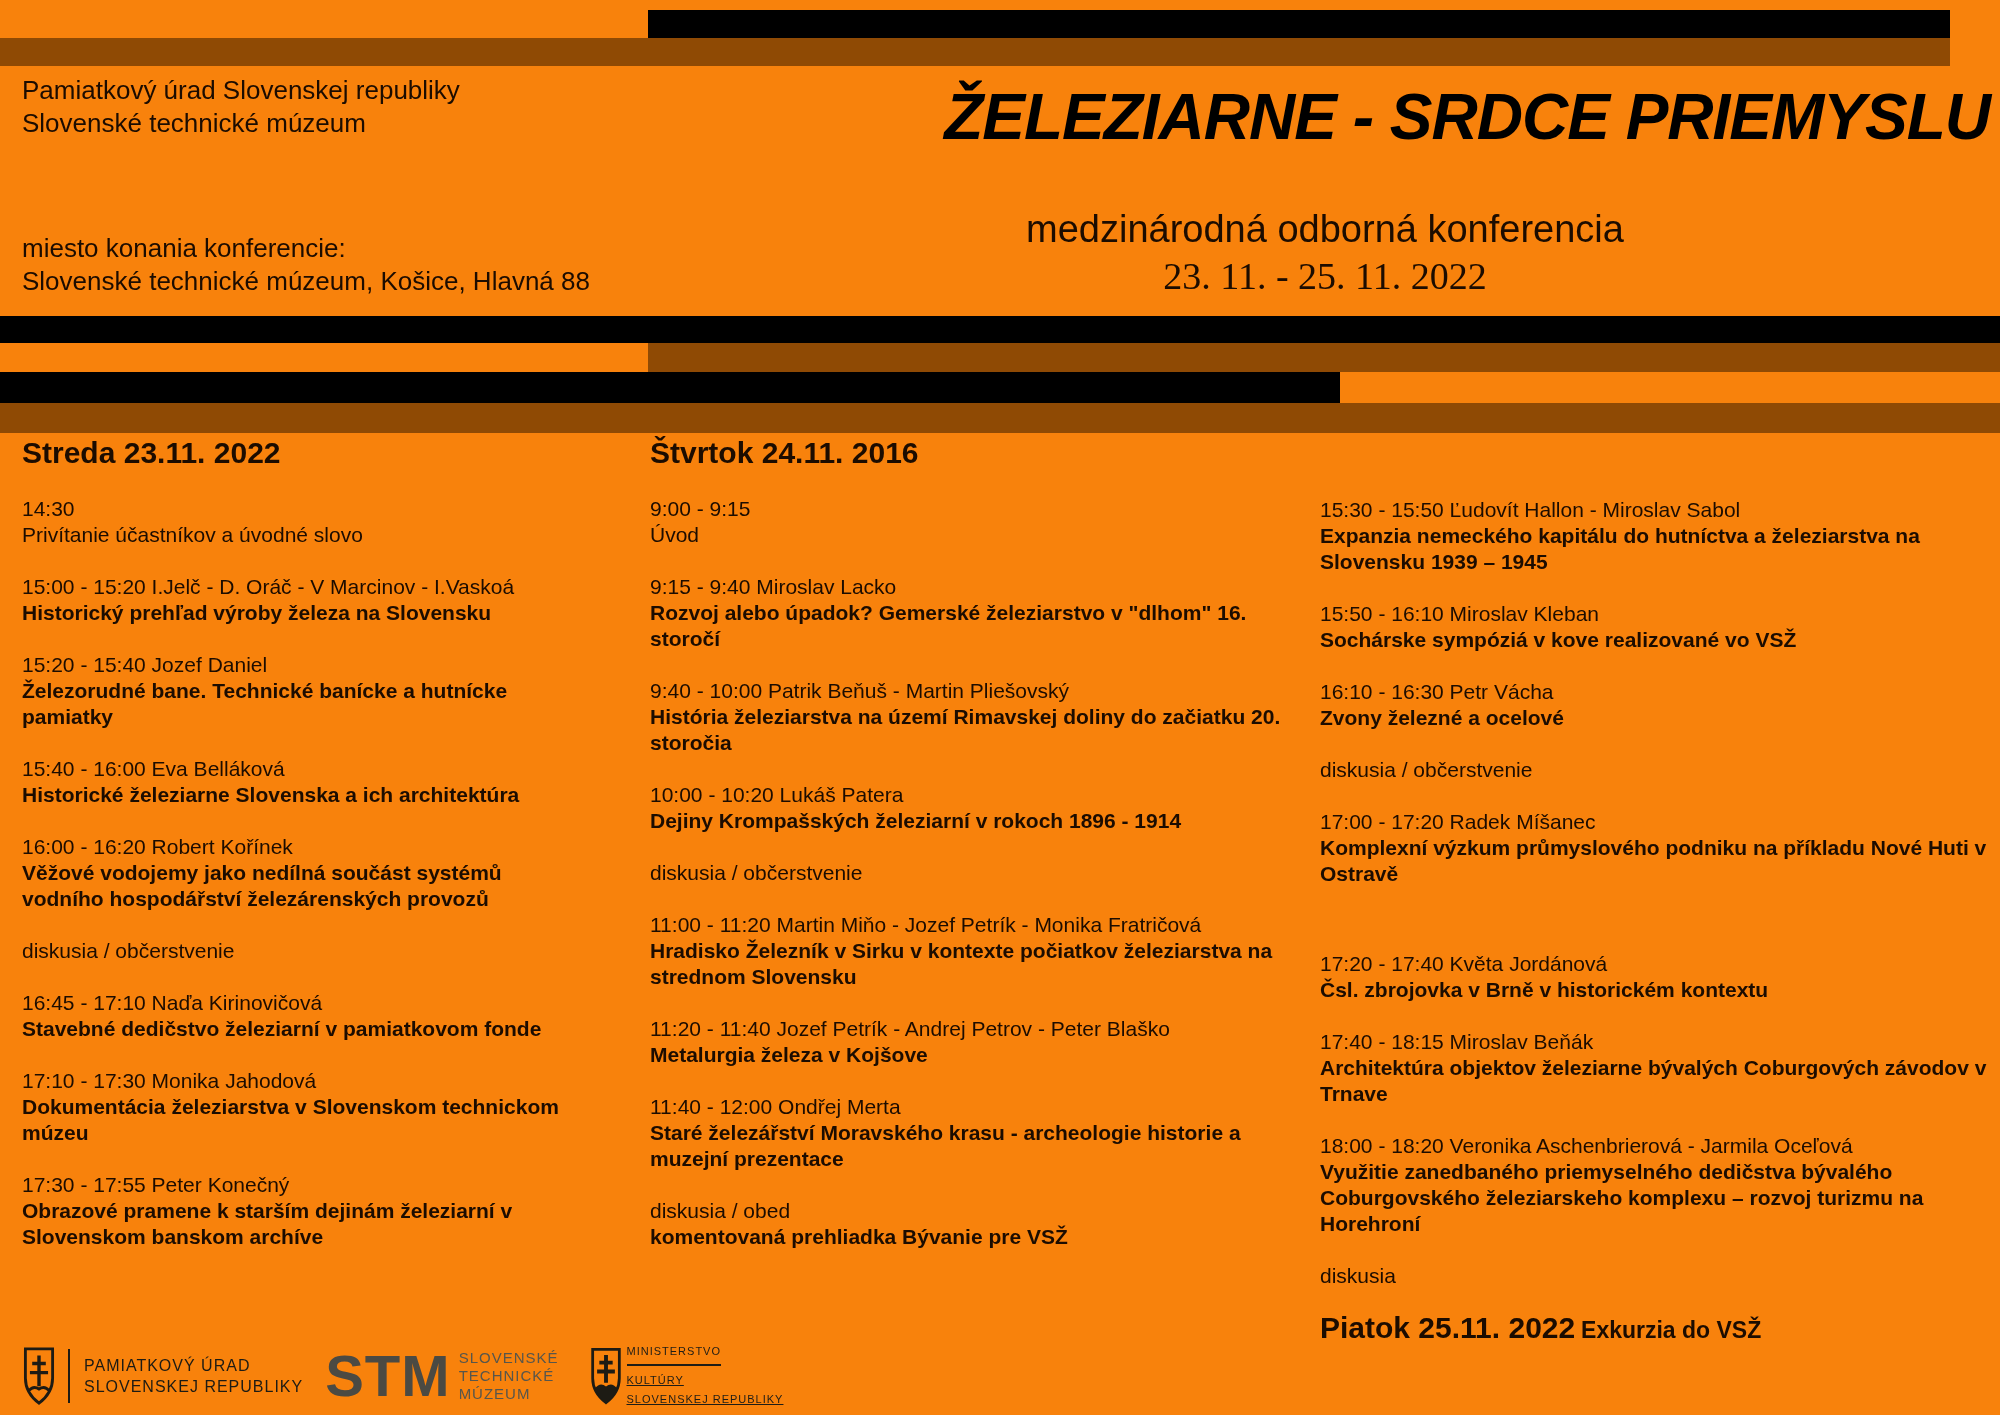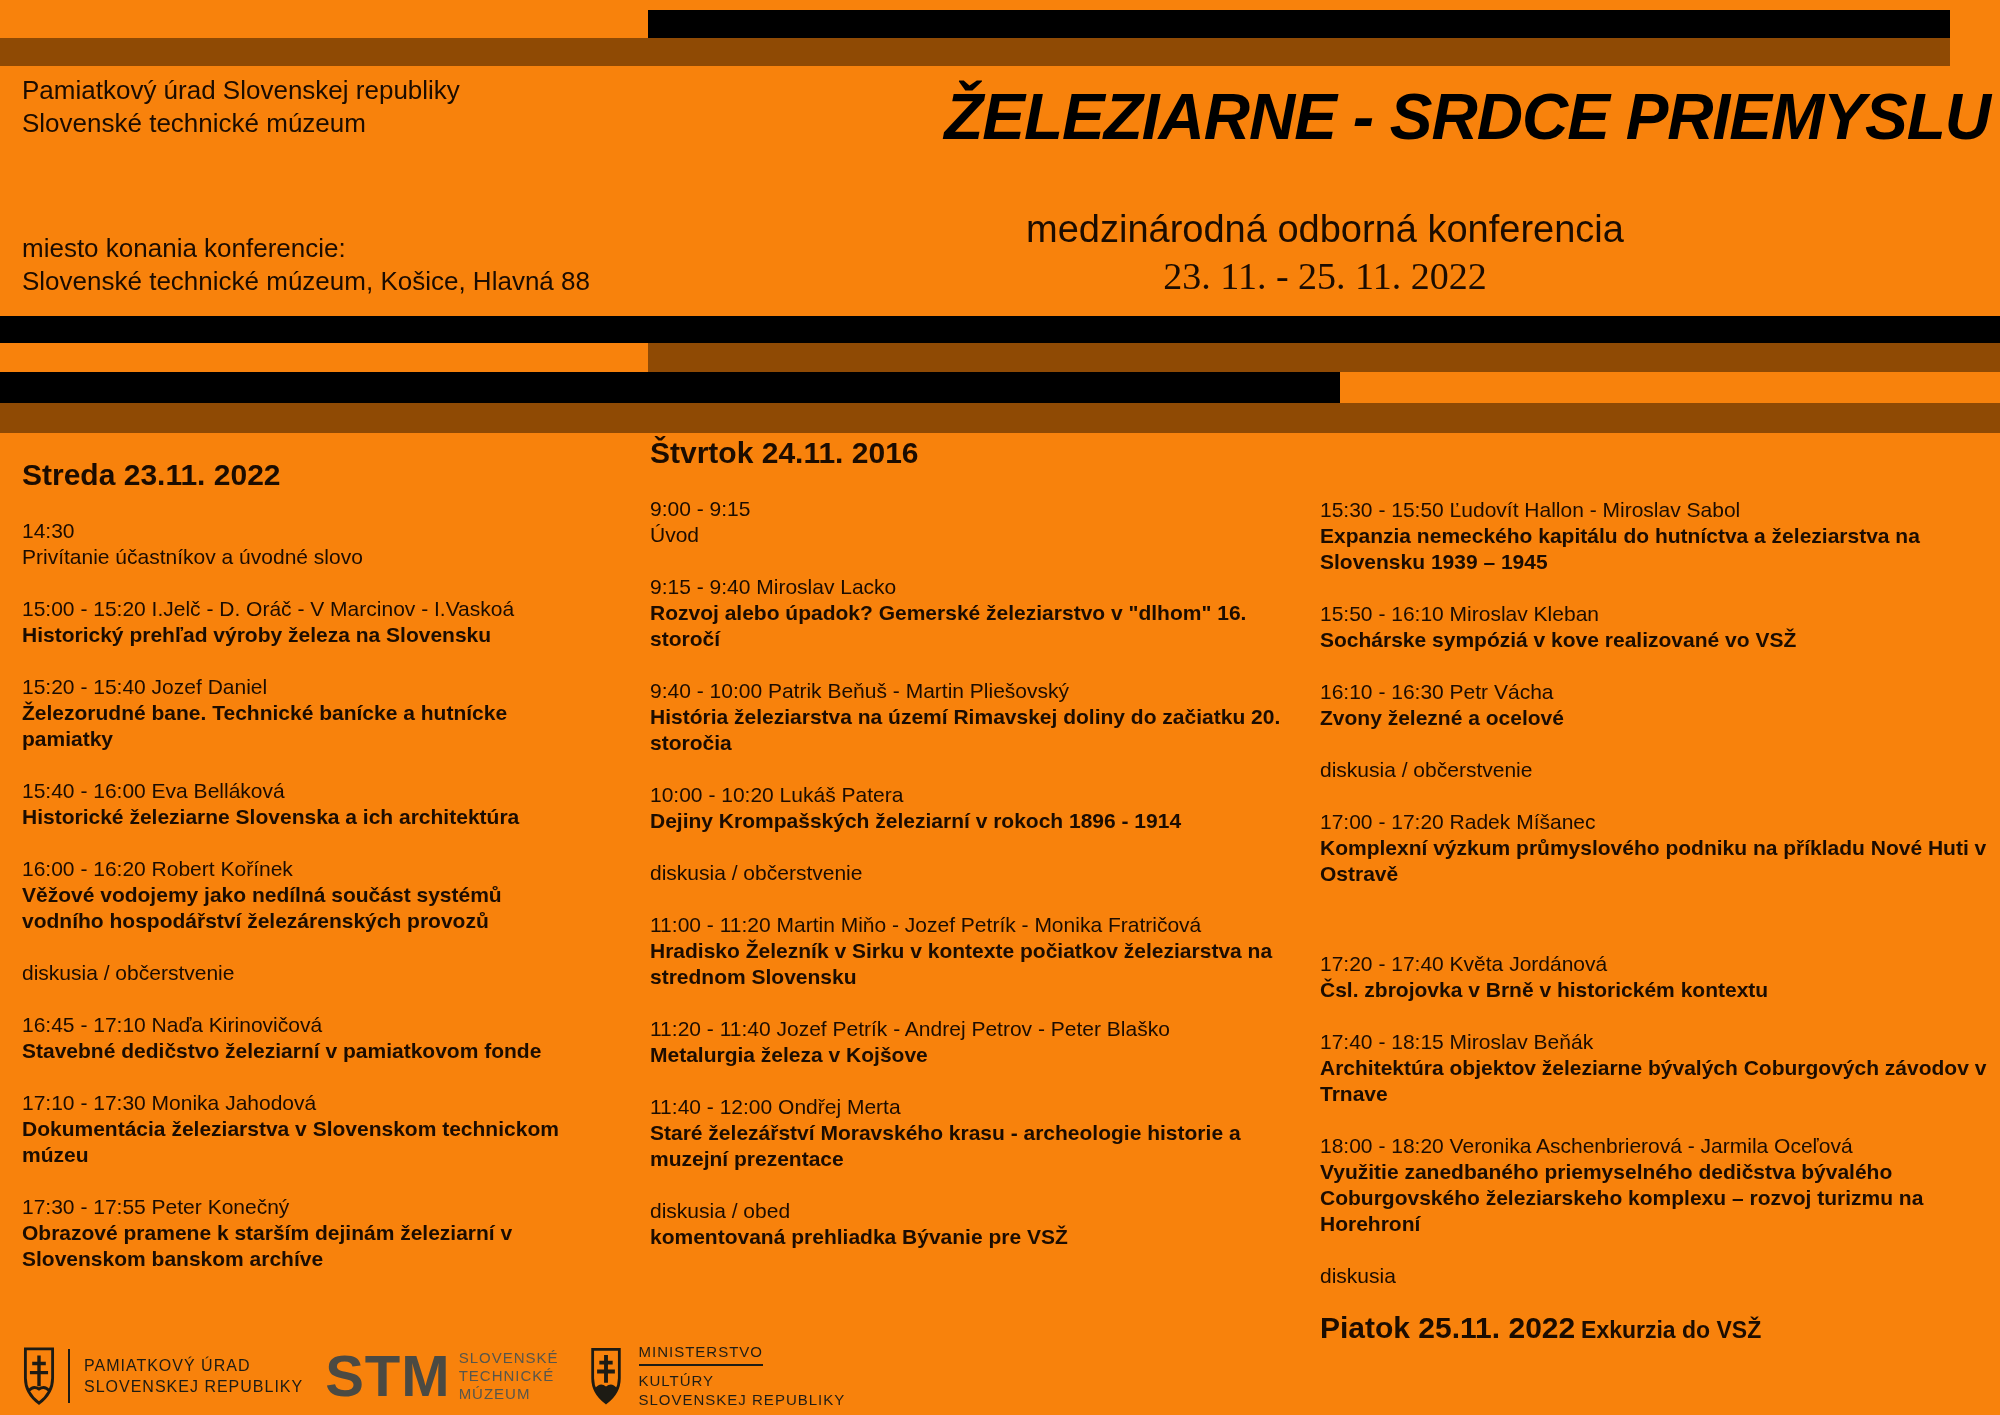--- a/index.html
+++ b/index.html
@@ -15,21 +15,21 @@
 
   .org-block{position:absolute;left:22px;top:74px;font-size:26px;line-height:33px;}
   .venue-block{position:absolute;left:22px;top:232px;font-size:26px;line-height:33px;}
 
   .title-wrap{position:absolute;left:660px;top:80px;width:1330px;text-align:right;font-style:italic;}
   .main-title{font-size:64px;font-weight:bold;letter-spacing:-1px;color:#000;}
   .subtitle{position:absolute;left:660px;top:208px;width:1330px;text-align:center;font-size:38px;}
   .date-line{position:absolute;left:660px;top:254px;width:1330px;text-align:center;font-size:38px;font-family:Liberation Serif, serif;}
 
   .col{position:absolute;top:440px;font-size:21px;line-height:26px;}
-  #col1{left:22px;width:550px;margin-top:22px;}
+  #col1{left:22px;width:550px;}
   #col2{left:650px;width:640px;}
   #col3{left:1320px;width:676px;}
   .day-header{font-size:30px;font-weight:bold;margin-bottom:30px;}
   #col3 .sessions{padding-top:57px;}
   .session{margin-bottom:26px;}
   .session .time-line{white-space:nowrap;}
   .session .title-line{font-weight:bold;}
   .session .title-line.reg{font-weight:normal;}
   .session.gap-before{margin-top:64px;}
   .friday{margin-top:14px;font-weight:bold;}
@@ -37,21 +37,21 @@
   .friday .fr-note{font-size:23px;}
 
   .logos{position:absolute;left:22px;top:1342px;display:flex;align-items:center;}
   .logo{display:flex;align-items:center;}
   .logo-divider{width:2px;height:54px;background:#1d1b14;margin:0 14px 0 12px;}
   .pu-text{font-size:16px;line-height:21px;letter-spacing:1px;color:#1d1b14;}
   .logo-stm{margin-left:22px;}
   .stm-abbr{font-size:58px;font-weight:bold;color:#4b4a43;letter-spacing:1px;line-height:58px;}
   .stm-text{margin-left:8px;font-size:15px;line-height:18px;letter-spacing:1px;color:#57564c;}
   .logo-min{margin-left:30px;}
-  .min-text{margin-left:16px;font-size:15px;line-height:19px;letter-spacing:1px;color:#1f1d16;}
+  .min-text{margin-left:4px;font-size:11px;line-height:19px;letter-spacing:1px;color:#1f1d16;text-decoration:underline;}
   .min-l1{display:inline-block;border-bottom:2px solid #1f1d16;padding-bottom:3px;margin-bottom:5px;}
 </style>
 </head>
 <body>
 
 <div class="page">
 
   <div class="bar bar-top-black"></div>
   <div class="bar bar-top-brown"></div>
   <div class="bar bar-mid-black1"></div>

